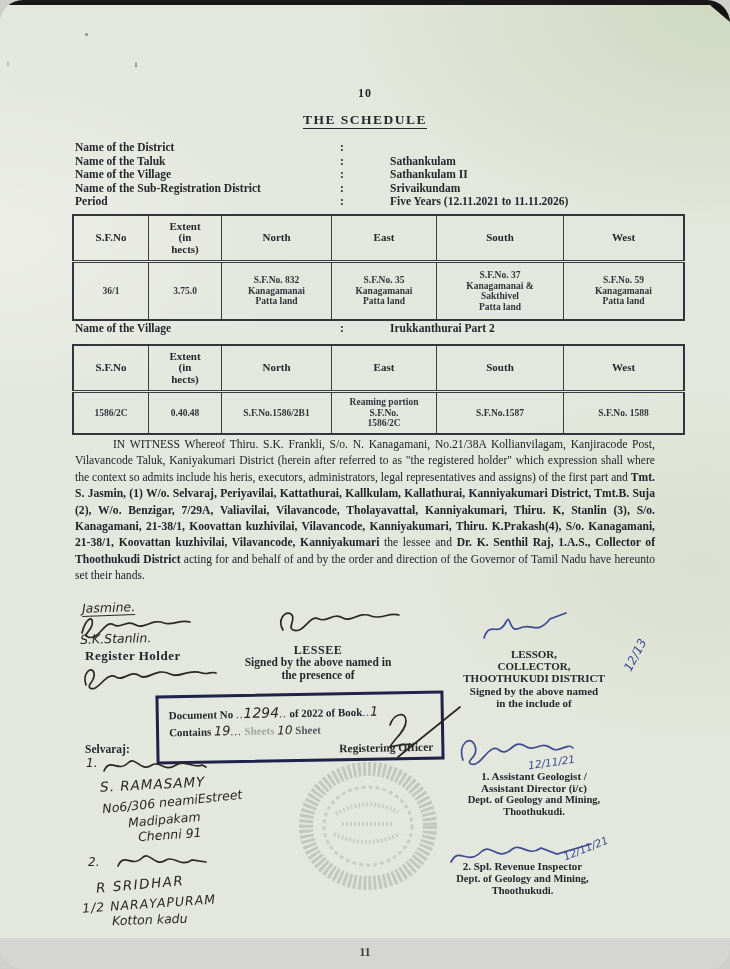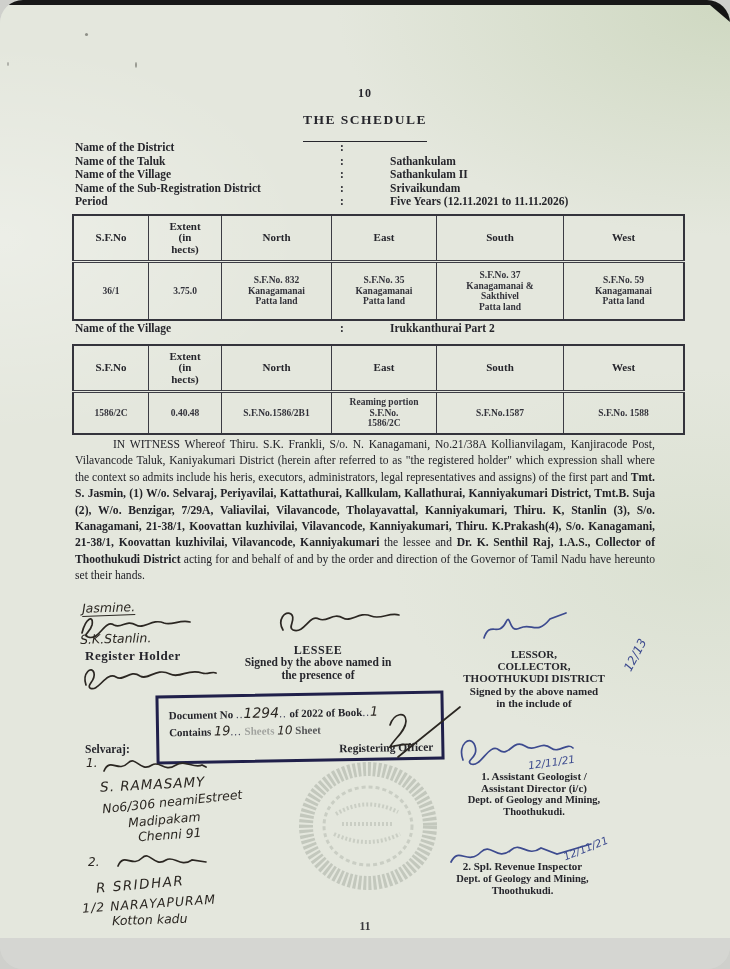--- a/index.html
+++ b/index.html
@@ -50,21 +50,21 @@
   <div class="abs" style="left:0;top:0;width:730px;height:5px;background:#181818;"></div>
   <div class="abs" style="right:0;top:5px;width:0;height:0;border-top:17px solid #141414;border-left:20px solid transparent;"></div>
 
   <div class="artifact" style="left:85px;top:33px;width:3px;height:3px;opacity:.6;"></div>
   <div class="artifact" style="left:7px;top:62px;width:2px;height:4px;opacity:.4;"></div>
   <div class="artifact" style="left:135px;top:62px;width:2px;height:6px;opacity:.55;"></div>
 
   <div class="abs c b" style="left:0;top:86px;width:730px;font-size:12px;letter-spacing:1px;">10</div>
 
   <div class="abs c" style="left:0;top:110px;width:730px;">
-    <span class="b" style="font-size:13.5px;letter-spacing:1.5px;border-bottom:1.6px solid #26262c;padding-bottom:14px;">THE SCHEDULE</span>
+    <span class="b" style="font-size:13.5px;letter-spacing:1.5px;border-bottom:1.6px solid #26262c;padding-bottom:1px;">THE SCHEDULE</span>
   </div>
 
   <div class="abs" style="left:75px;top:141px;width:590px;">
     <div class="kv">
       <span class="lbl">Name of the District</span>
       <span class="col">:</span>
     </div>
     <div class="kv">
       <span class="lbl">Name of the Taluk</span>
       <span class="col">:</span>
@@ -237,15 +237,15 @@
 
   <svg class="sig blue abs" style="left:445px;top:840px;" width="150" height="28" viewBox="0 0 150 28">
     <path d="M6,22 C14,6 22,26 36,12 C46,2 52,22 66,10 C76,1 82,18 96,8 L112,14 L146,4"></path>
   </svg>
   <div class="abs hw hwblue" style="left:562px;top:842px;font-size:10.5px;transform:rotate(-22deg);">12/11/21</div>
   <div class="abs c b" style="left:435px;top:860px;width:175px;font-size:11px;">2. Spl. Revenue Inspector</div>
   <div class="abs c b" style="left:435px;top:873px;width:175px;font-size:10.5px;">Dept. of Geology and Mining,</div>
   <div class="abs c b" style="left:435px;top:885px;width:175px;font-size:10.5px;">Thoothukudi.</div>
 
   <div class="abs" style="left:0;top:938px;width:730px;height:31px;background:#d5d6d2;"></div>
-  <div class="abs c b" style="left:0;top:920px;width:730px;font-size:11.5px;color:#3a3a3e;">11</div>
+  <div class="abs c b" style="left:0;top:946px;width:730px;font-size:11.5px;color:#3a3a3e;">11</div>
 
 </div>
 
 </body></html>

